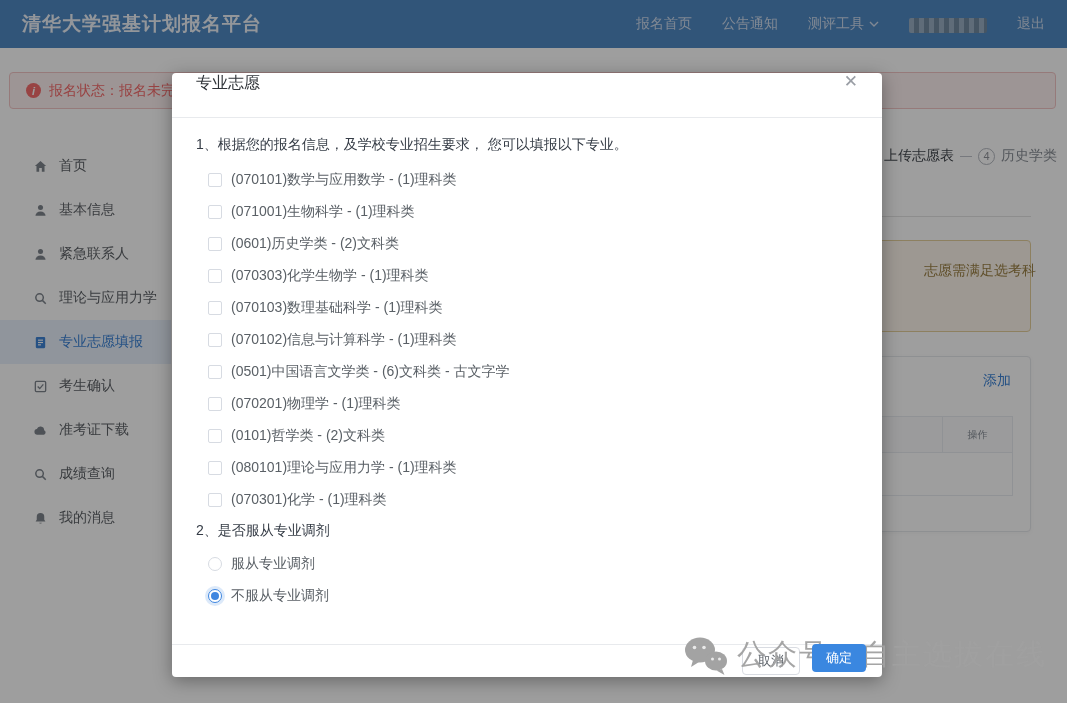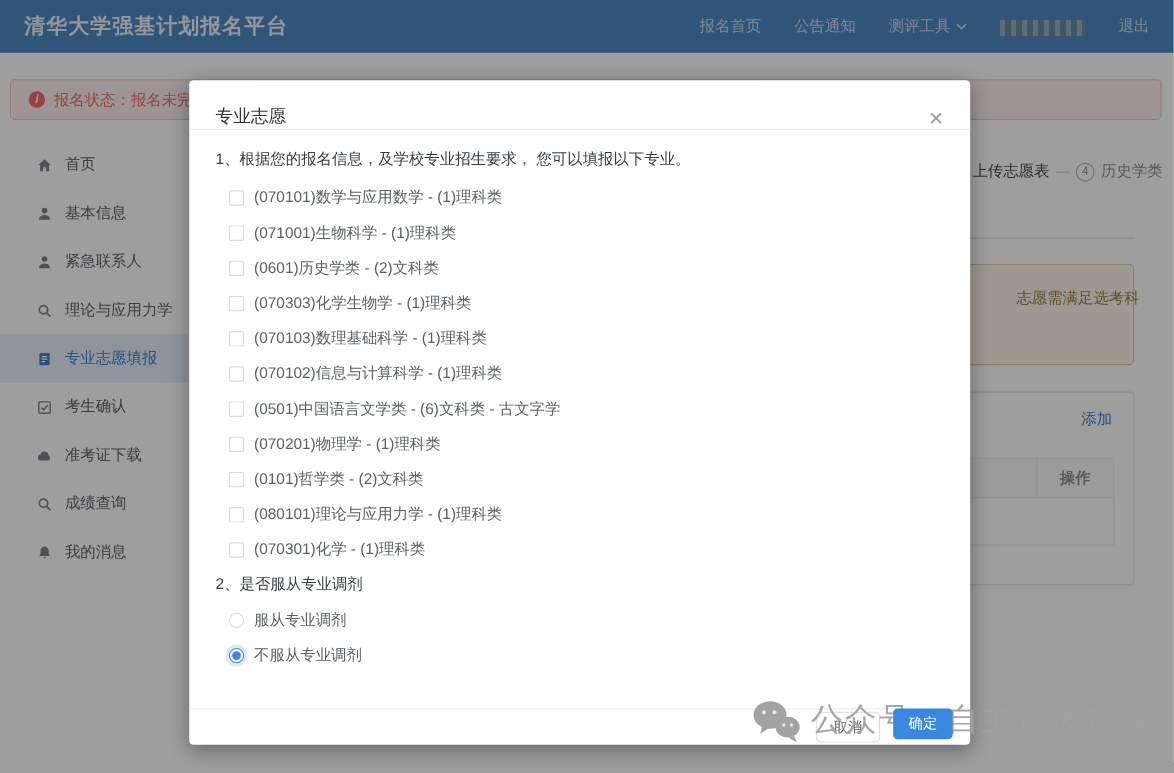--- a/index.html
+++ b/index.html
@@ -18,21 +18,21 @@
 
   
   .alert-banner { position:absolute; top:72px; left:9px; right:11px; height:37px;
     background:#fef0f0; border:1px solid #f3c6c6; border-radius:4px;
     display:flex; align-items:center; padding:0 16px; gap:8px; z-index:1; }
   .alert-icon { width:15px; height:15px; border-radius:50%; background:#f56c6c; color:#fff;
     font-size:11px; font-weight:bold; display:flex; align-items:center; justify-content:center; flex:none; font-style:italic;}
   .alert-text { color:#f56c6c; font-size:14px; }
 
   
-  .sidebar { position:absolute; top:128px; left:0; width:171px; z-index:1; }
+  .sidebar { position:absolute; top:144px; left:0; width:171px; z-index:1; }
   .side-item { height:44px; display:flex; align-items:center; gap:11px; padding-left:33px;
     font-size:14px; color:#5f6368; cursor:pointer; }
   .side-item svg { flex:none; }
   .side-item.active { background:#e8f1fc; color:#3e84d6; }
 
   
   .steps-row { position:absolute; top:147px; left:884px; display:flex; align-items:center; font-size:14px; color:#44494f; z-index:1; white-space:nowrap; }
   .step-connector { width:12px; height:1px; background:#c0c4cc; margin:0 6px; }
   .step-circle { width:17px; height:17px; border:1px solid #b4b8bf; border-radius:50%; color:#909399;
     font-size:11px; display:flex; align-items:center; justify-content:center; flex:none; }
@@ -41,30 +41,30 @@
   .notice-box { position:absolute; top:240px; left:300px; right:36px; height:92px;
     background:#fdf6ec; border:1px solid #e4cf9c; border-radius:4px; z-index:1; }
   .notice-text { position:absolute; top:262px; left:924px; font-size:14px; color:#9c8045; z-index:1; white-space:nowrap; }
   .plan-card { position:absolute; top:356px; left:300px; right:36px; height:176px;
     background:#fff; border:1px solid #e6e8ec; border-radius:4px; box-shadow:0 1px 4px rgba(0,0,0,.04); z-index:1; }
   .add-link { position:absolute; top:15px; right:19px; color:#3e84d6; font-size:14px; cursor:pointer; }
   .plan-table { position:absolute; top:59px; left:20px; right:17px; border:1px solid #e9ecf1; }
   .pt-header { height:36px; display:flex; background:#fafbfc; border-bottom:1px solid #e9ecf1; }
   .pt-hcell-main { flex:1; }
   .pt-hcell-op { width:70px; border-left:1px solid #e9ecf1; display:flex; align-items:center; justify-content:center;
-    font-size:14px; color:#8a9099;font-weight:bold; }
+    font-size:10px; color:#8a9099; }
   .pt-row { height:42px; }
 
   
   .dim-overlay { position:absolute; inset:0; background:rgba(0,0,0,0.38); z-index:10; }
 
   
   .modal { position:absolute; left:172px; top:73px; width:710px; height:604px; background:#fff;
     border-radius:4px; box-shadow:0 4px 18px rgba(0,0,0,.35); z-index:20; }
-  .modal-header { height:45px; border-bottom:1px solid #e8eaed; display:flex; align-items:flex-end; padding:0 24px; }
+  .modal-header { height:45px; border-bottom:1px solid #e8eaed; display:flex; align-items:flex-start; padding:0 24px; }
   .modal-title { font-size:16px; color:#2f3338; }
   .modal-close { margin-left:auto; color:#9a9ea5; font-size:17px; cursor:pointer; line-height:1; }
   .modal-body { padding:18px 24px 0 24px; }
   .q-label { font-size:14px; color:#353c46; height:20px; }
   .check-list { margin:8px 0 0 12px; }
   .check-row { height:32px; display:flex; align-items:center; gap:9px; font-size:14px; color:#5a6066; cursor:pointer; }
   .checkbox { width:14px; height:14px; border:1px solid #d7dbe2; border-radius:2px; background:#fff; flex:none; }
   .q2 { margin-top:6px; }
   .radio-list { margin:6px 0 0 12px; }
   .radio-row { height:32px; display:flex; align-items:center; gap:9px; font-size:14px; color:#5a6066; cursor:pointer; }

